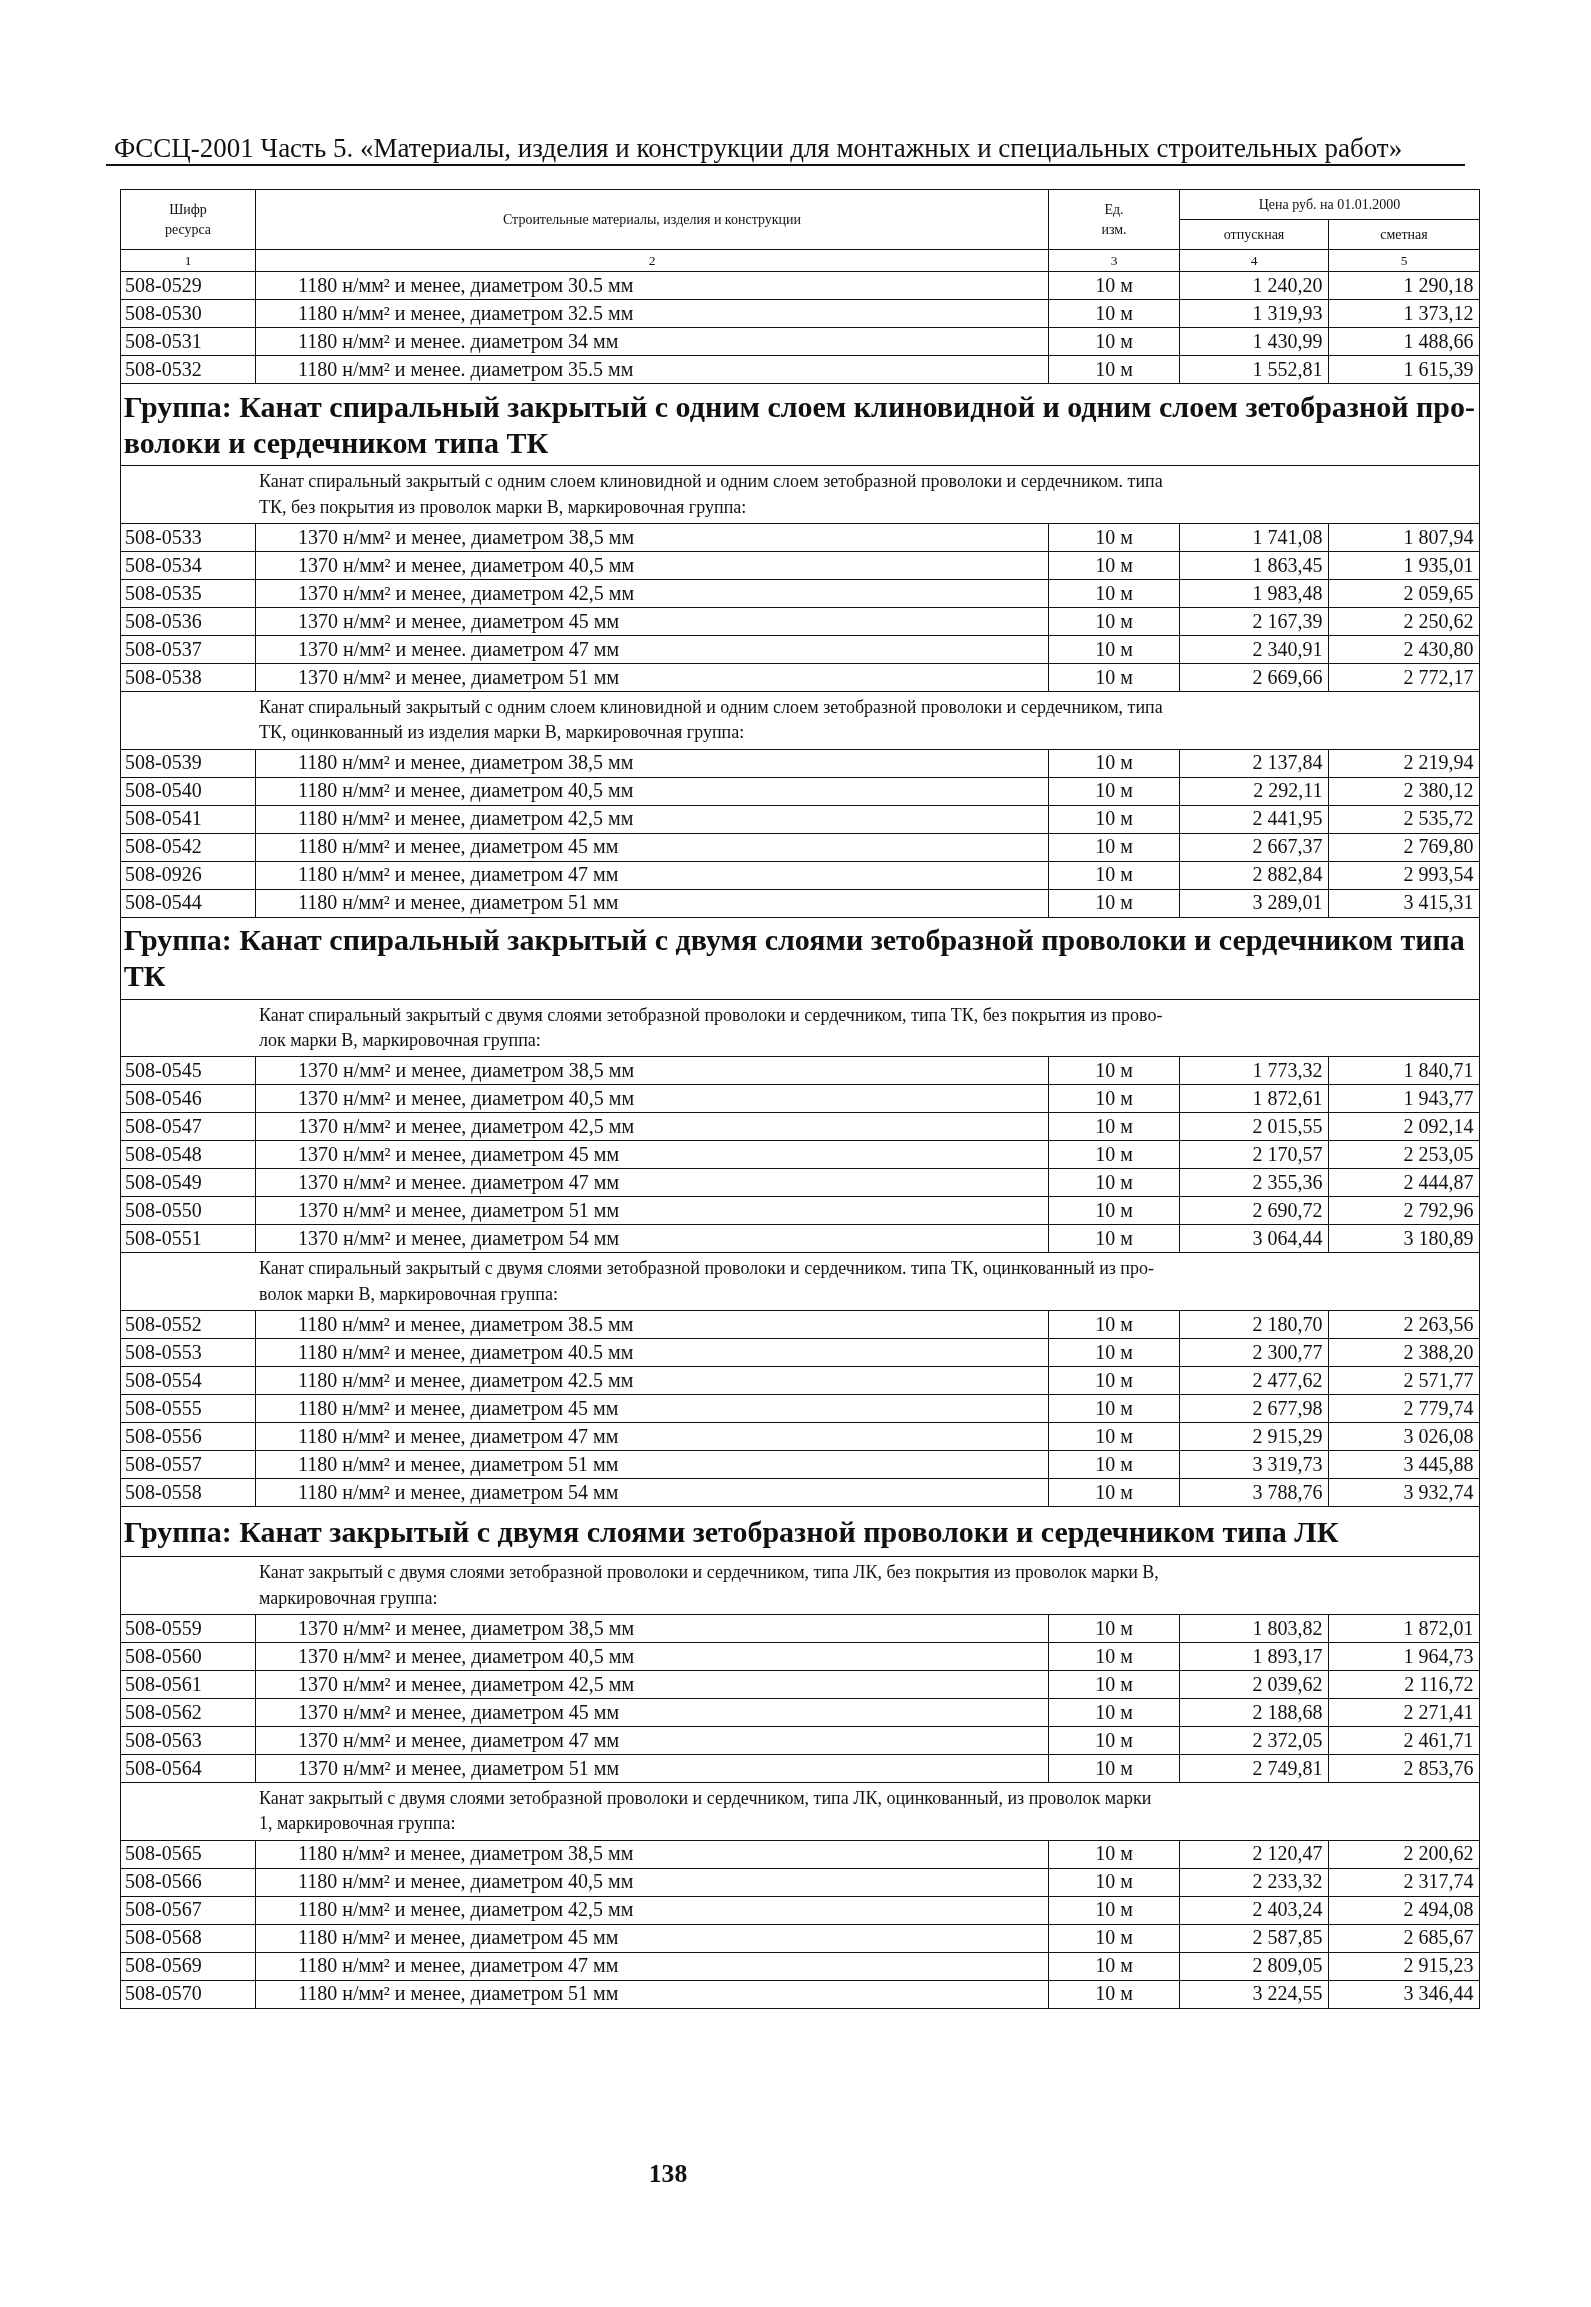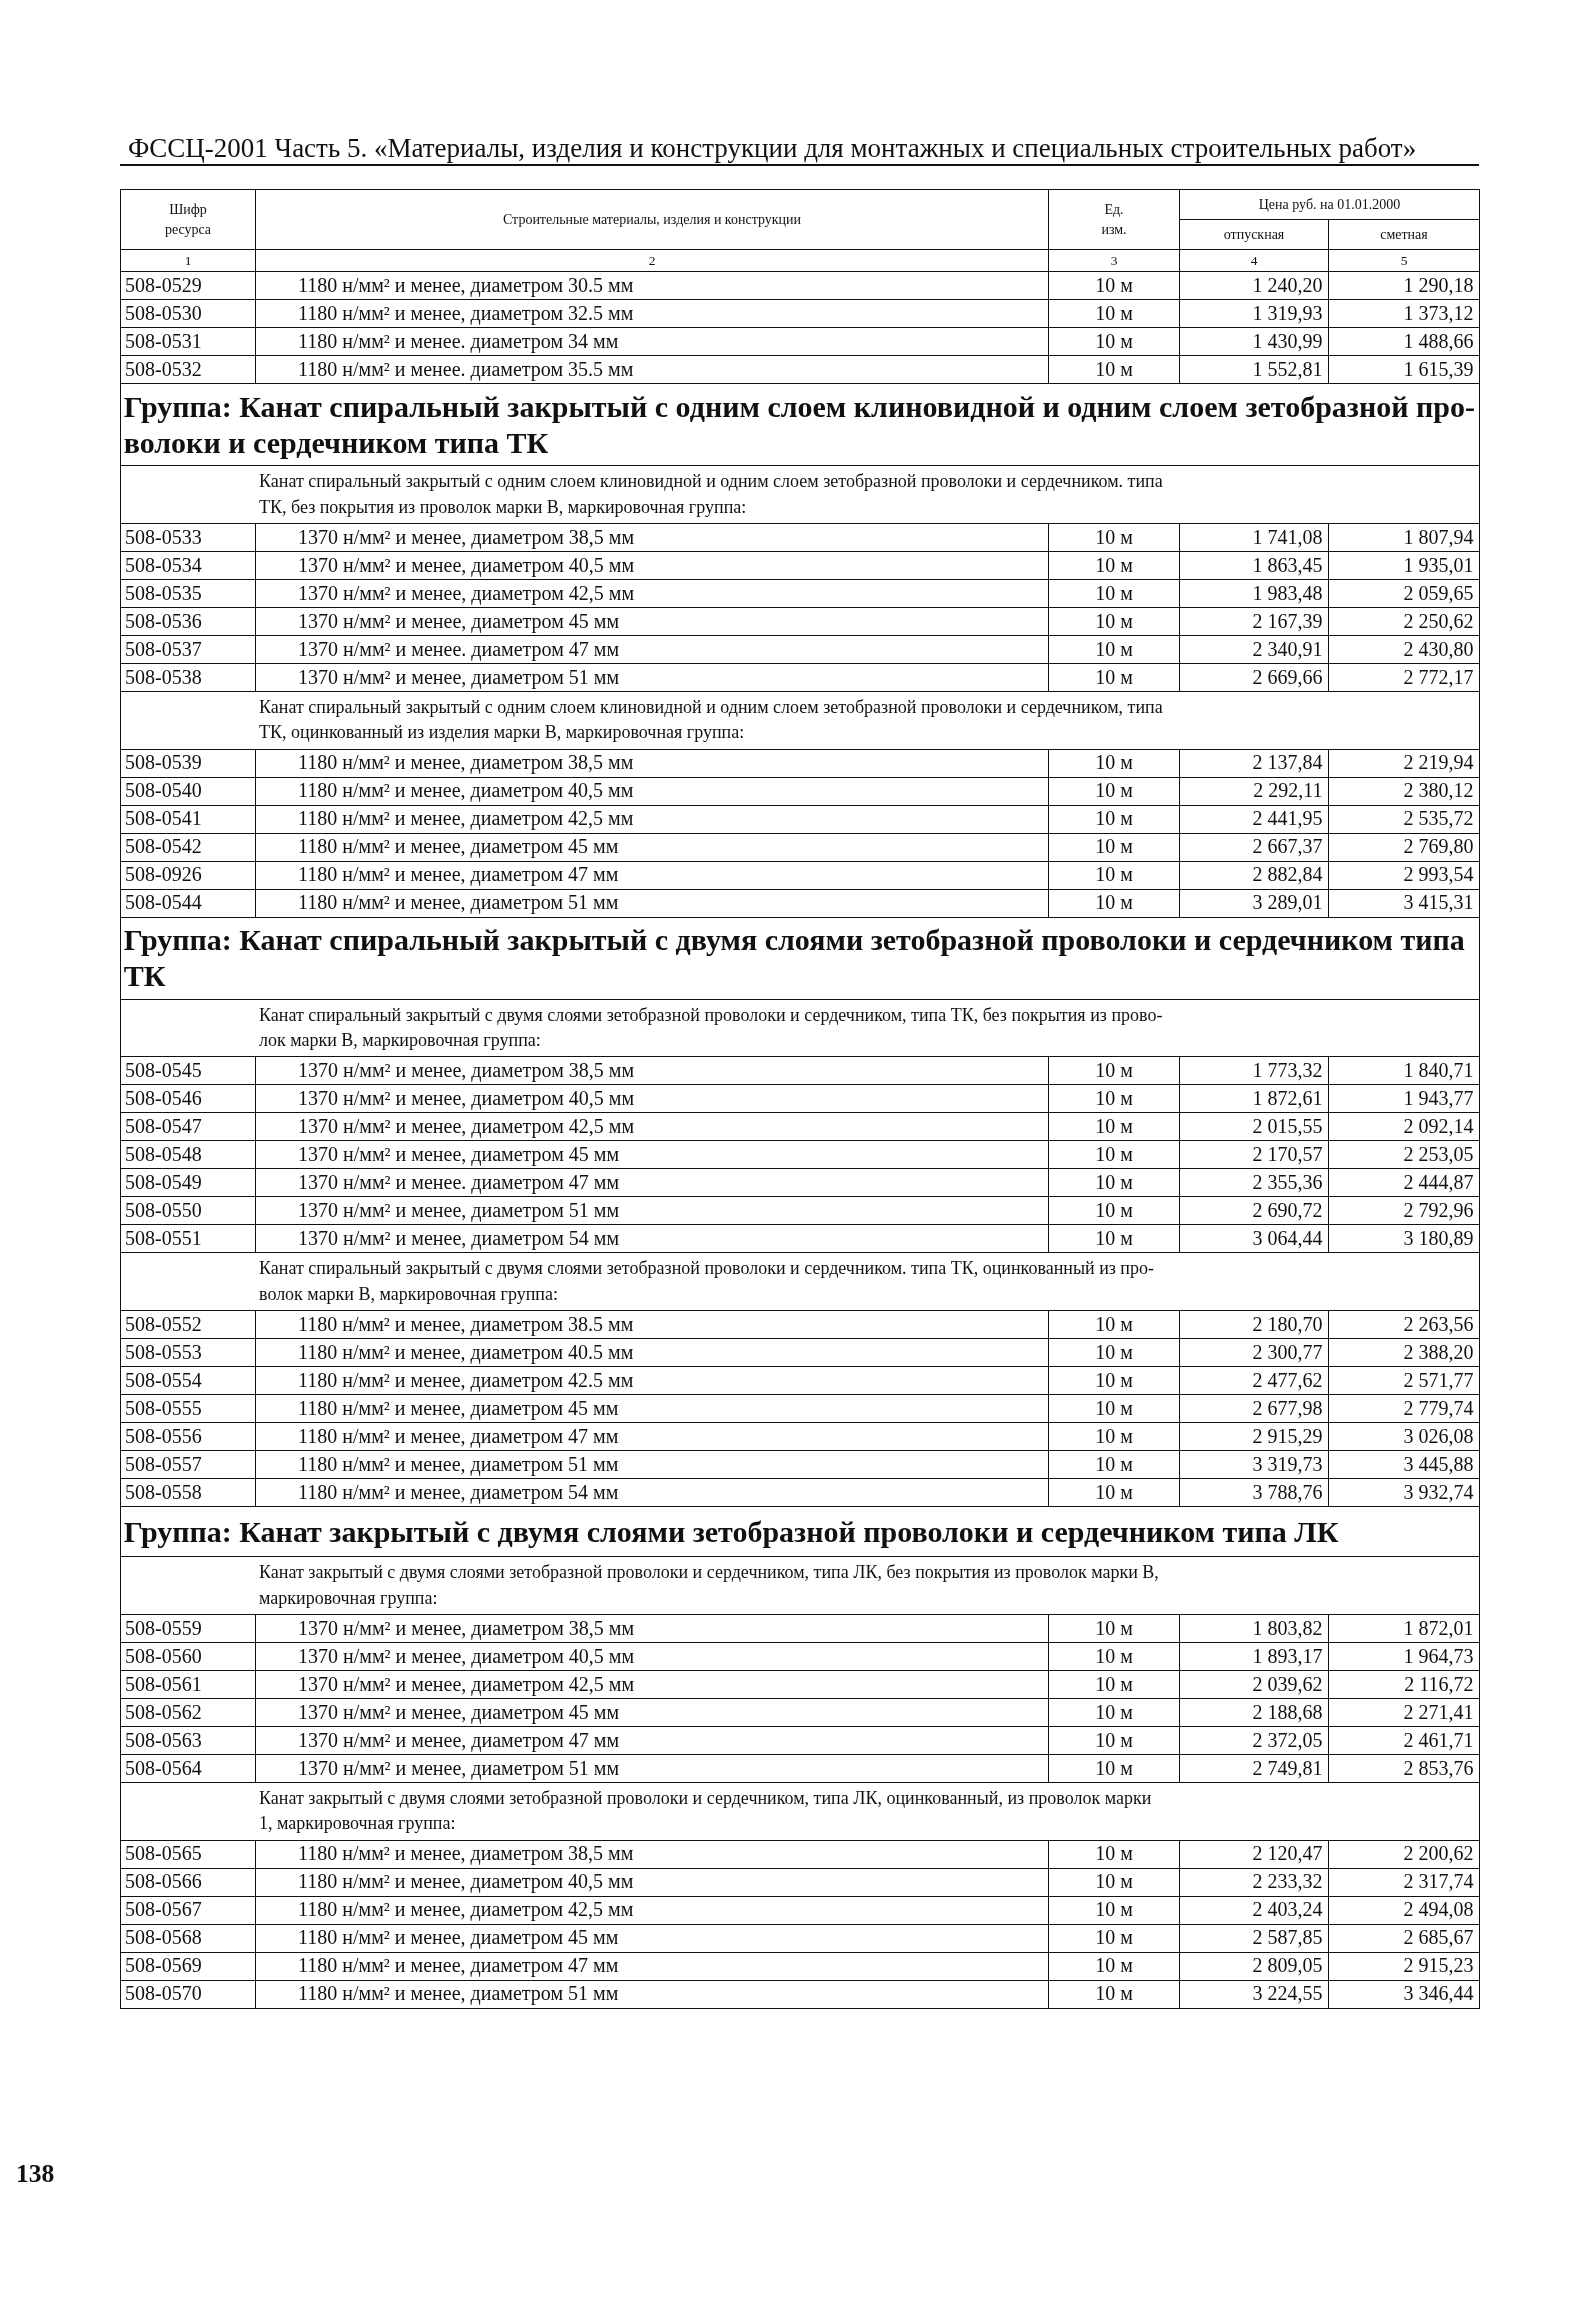--- a/index.html
+++ b/index.html
@@ -1,21 +1,21 @@
 <!DOCTYPE html>
 <html style="font-size:10.8px"><head>
 <meta charset="utf-8">
 <style>
   html, body { margin:0; padding:0; }
   body {
     width:1591px; height:2307px; background:#ffffff; position:relative; overflow:hidden;
     font-family:"Liberation Serif", "DejaVu Serif", serif; color:#111;
   }
   .page-header {
-    position:absolute; left:120px; top:132px; width:1359px;
+    position:absolute; left:106px; top:132px; width:1359px;
     font-size:27px; line-height:32px; white-space:nowrap;
     border-bottom:2px solid #111; padding-left:8px; box-sizing:border-box;
   }
   table.price-table {
     position:absolute; left:120px; top:189px; width:1359px;
     border-collapse:collapse; table-layout:fixed;
     font-family:"Liberation Serif", "DejaVu Serif", serif;
   }
   .price-table td, .price-table th { border:1.3px solid #111; padding:0; font-weight:normal; }
   .hdr1 th, .hdr2 th { font-size:14px; line-height:20px; text-align:center; vertical-align:middle; }
@@ -32,21 +32,21 @@
     padding:4.7px 2.7px !important; white-space:nowrap;
   }
   .group-row.single td { padding:6.7px 2.7px !important; }
   .group-line { display:block; white-space:nowrap; }
   .desc-row td {
     font-size:18px; line-height:25.6px; text-align:left;
     padding:2.7px 5.4px 2.7px 138px !important;
   }
   .desc-line { display:block; white-space:nowrap; }
   .page-number {
-    position:absolute; left:16px; top:2159px; width:1316px; 
+    position:absolute; left:10px; top:2159px; width:1316px; text-align:center;
     font-size:25.6px; font-weight:bold; font-family:"Liberation Serif", serif;
   }
 </style>
 </head>
 <body>
 
 <div class="page-header">ФССЦ-2001 Часть 5. «Материалы, изделия и конструкции для монтажных и специальных строительных работ»</div>
 
 <table class="price-table">
   <colgroup>

